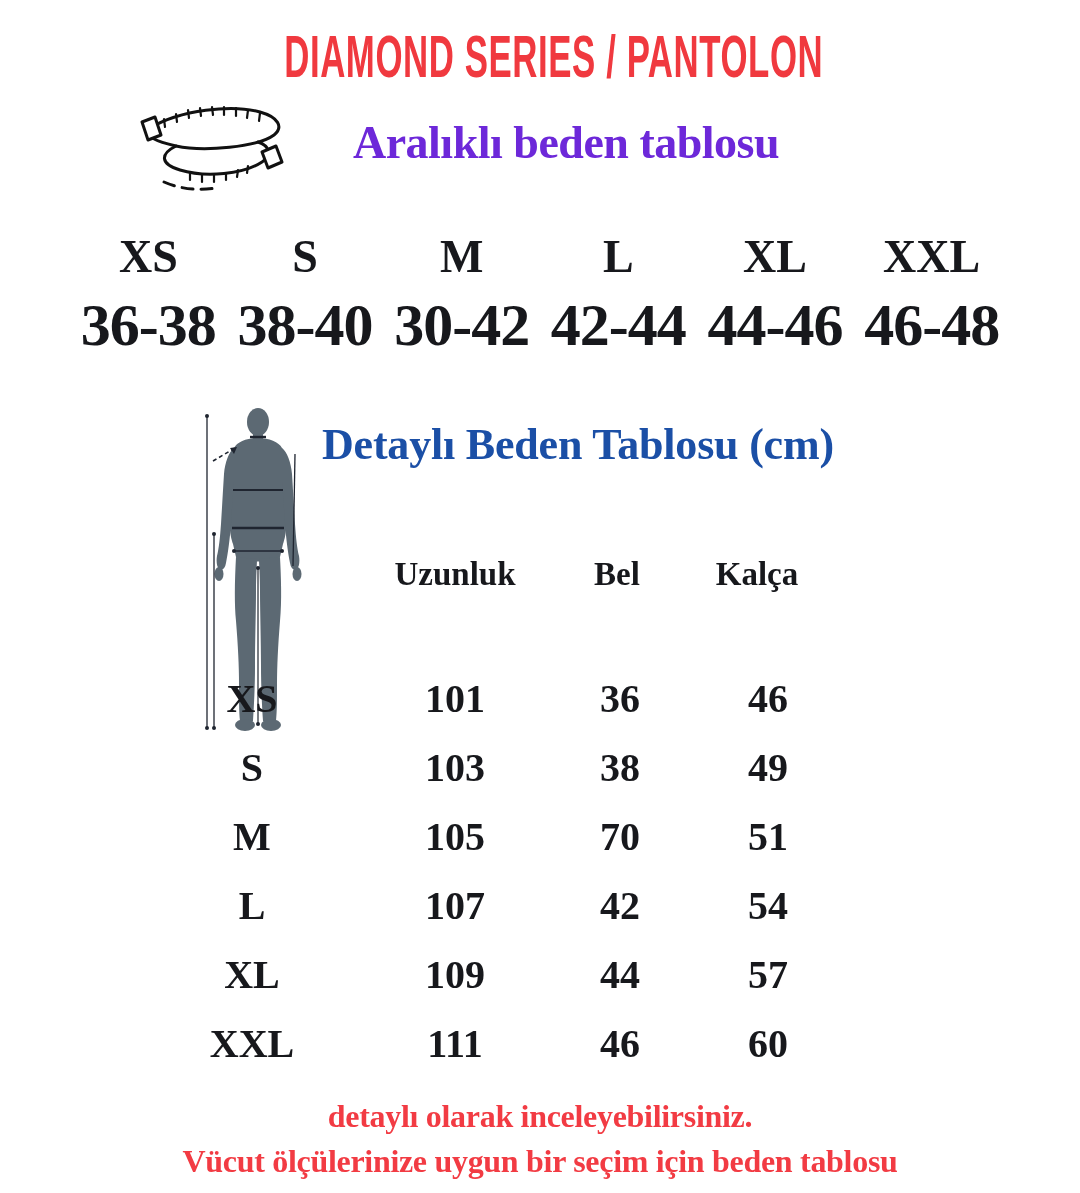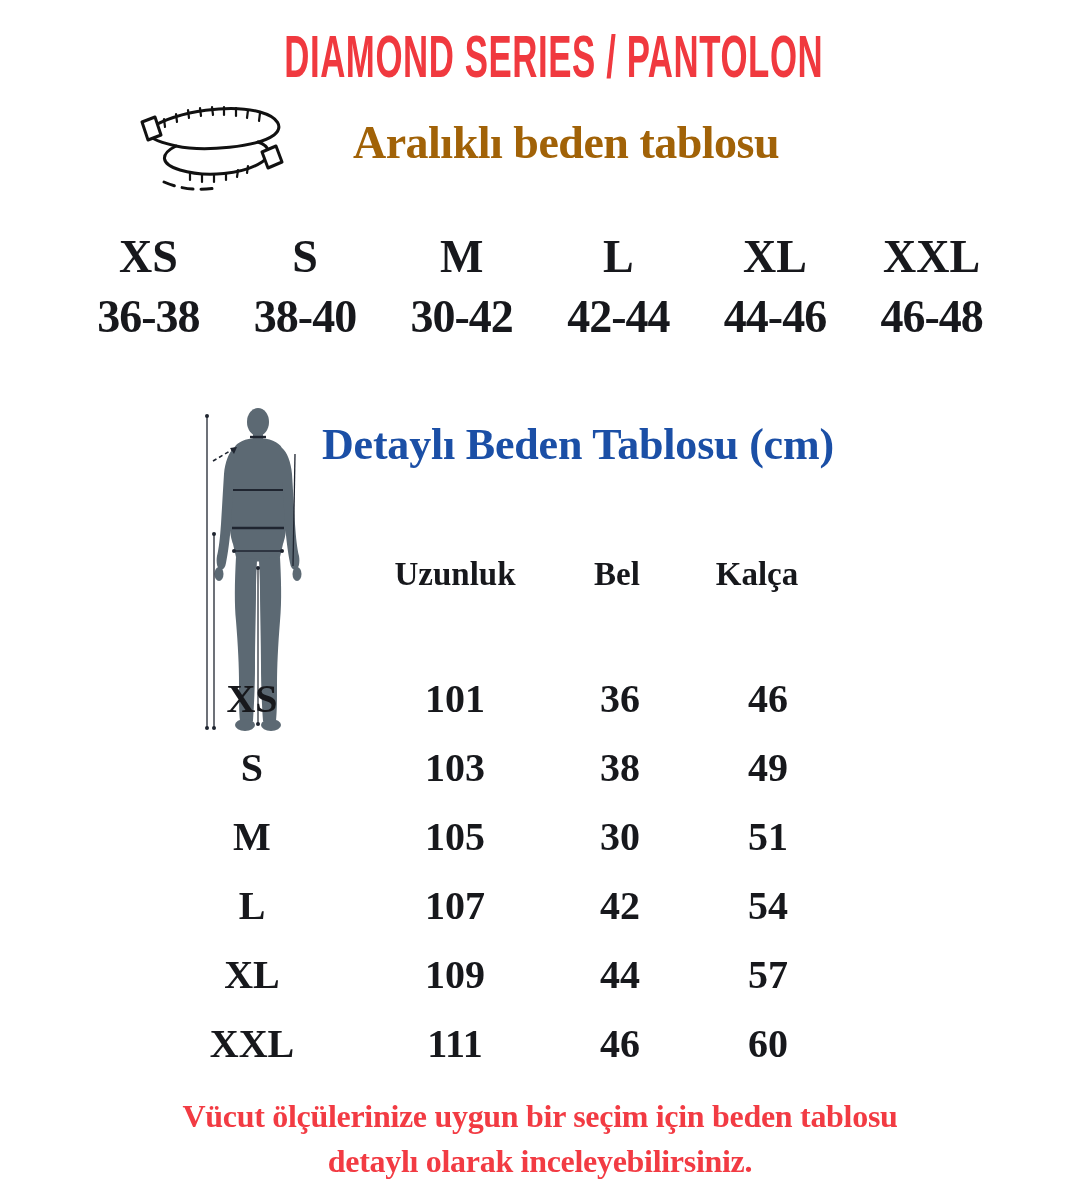--- a/index.html
+++ b/index.html
@@ -28,29 +28,29 @@
     transform:scaleX(0.58);
     transform-origin:center;
   }
 
   
   .tape-icon{position:absolute;left:134px;top:96px;}
   .range-heading{
     position:absolute;top:116px;left:0;width:100%;
     text-align:center;text-indent:52px;
     font-size:46px;letter-spacing:-0.5px;
-    color:#a16207;white-space:nowrap;
+    color:#6d28d9;white-space:nowrap;
   }
   .sizes-row{
     position:absolute;top:232px;left:70px;width:940px;
     display:grid;grid-template-columns:repeat(6,1fr);
   }
   .size-col{text-align:center;color:#17181c;}
   .size-label{font-size:46px;font-weight:700;line-height:1.1;}
-  .size-range{font-size:46px;font-weight:700;line-height:1.1;margin-top:9px;letter-spacing:-1px;}
+  .size-range{font-size:60px;font-weight:700;line-height:1.1;margin-top:9px;letter-spacing:-1px;}
 
   
   .figure{position:absolute;left:203px;top:406px;}
   .detailed-heading{
     position:absolute;left:322px;top:419px;
     font-size:44px;color:#1b4fa6;white-space:nowrap;letter-spacing:-0.2px;
   }
   .dt-header{
     position:absolute;top:556px;transform:translateX(-50%);
     font-size:33px;font-weight:700;color:#17181c;white-space:nowrap;
@@ -202,33 +202,33 @@
     <div class="dt-cell">103</div>
     <div class="dt-cell">105</div>
     <div class="dt-cell">107</div>
     <div class="dt-cell">109</div>
     <div class="dt-cell">111</div>
   </div>
 
   <div class="dt-col col-bel">
     <div class="dt-cell">36</div>
     <div class="dt-cell">38</div>
-    <div class="dt-cell">30</div>
+    <div class="dt-cell">70</div>
     <div class="dt-cell">42</div>
     <div class="dt-cell">44</div>
     <div class="dt-cell">46</div>
   </div>
 
   <div class="dt-col col-kalca">
     <div class="dt-cell">46</div>
     <div class="dt-cell">49</div>
     <div class="dt-cell">51</div>
     <div class="dt-cell">54</div>
     <div class="dt-cell">57</div>
     <div class="dt-cell">60</div>
   </div>
 
   <div class="footer">
+    <div>detaylı olarak inceleyebilirsiniz.</div>
     <div>Vücut ölçülerinize uygun bir seçim için beden tablosu</div>
-    <div>detaylı olarak inceleyebilirsiniz.</div>
   </div>
 
 </div>
 
 </body></html>

